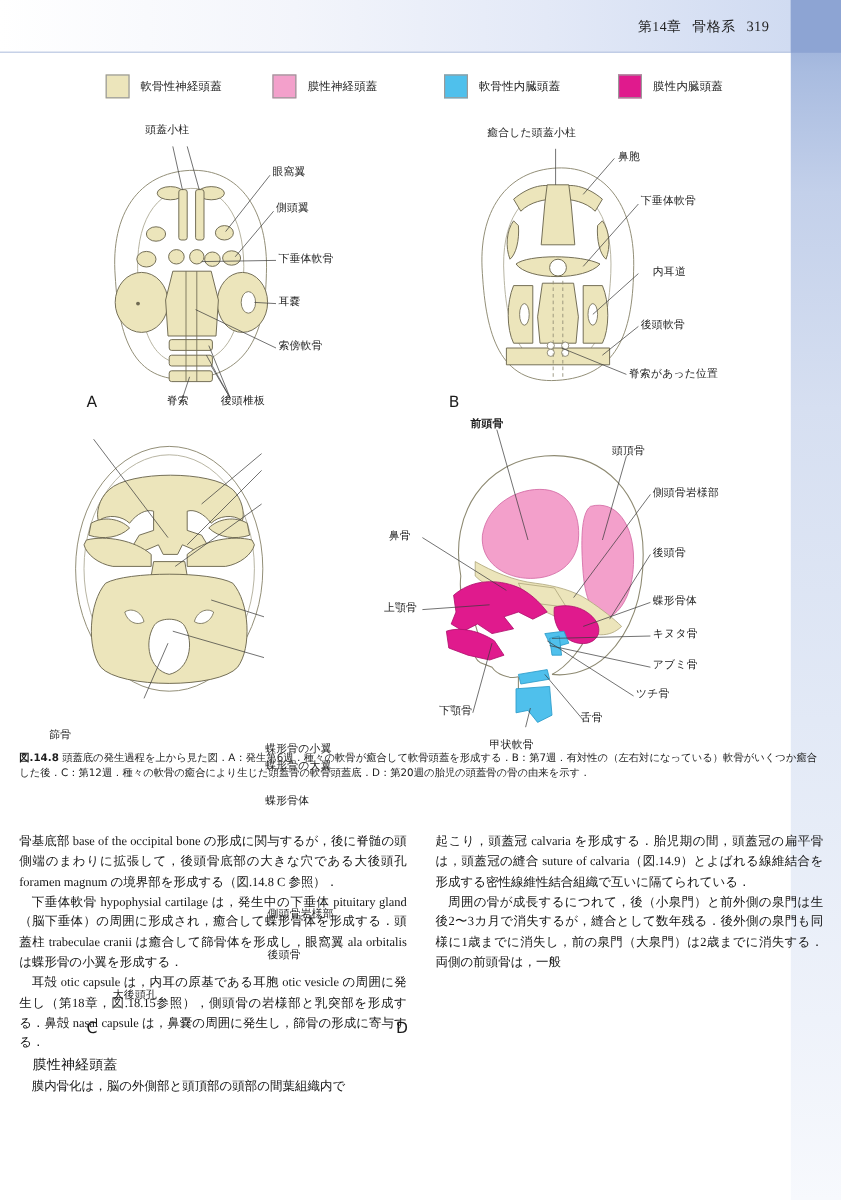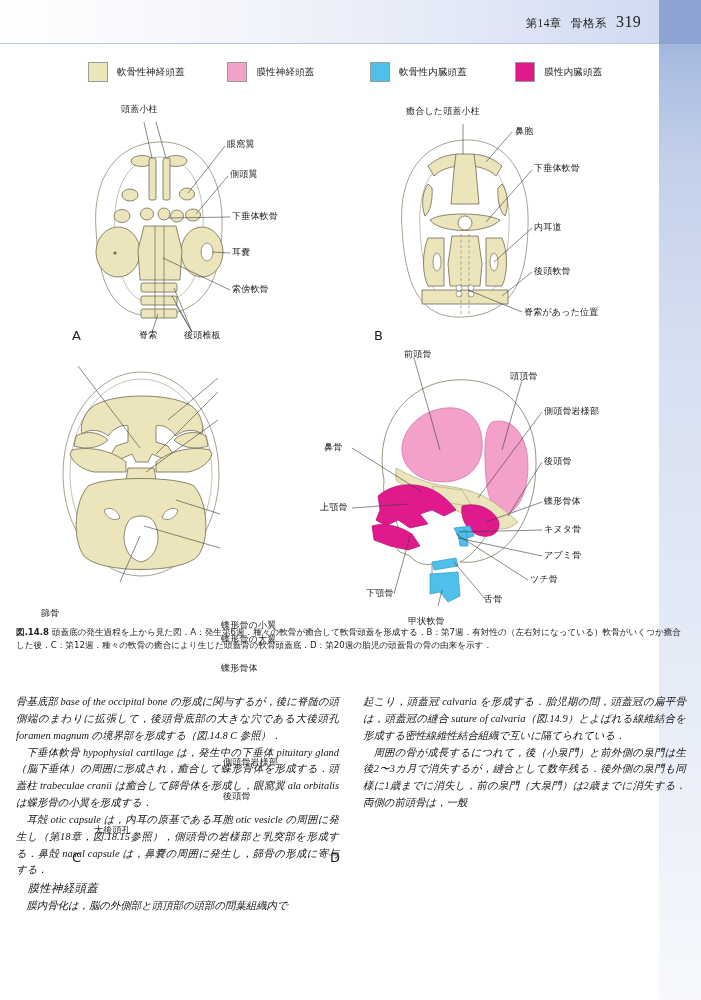--- a/index.html
+++ b/index.html
@@ -24,21 +24,21 @@
   }
   .edge-top{
     position:absolute;right:0;top:0;width:42px;height:44px;background:#8da4d3;
   }
   .header-text{
     position:absolute;right:60px;top:22px;transform:translateY(-50%);
     display:flex;align-items:baseline;gap:9px;white-space:nowrap;
   }
   .hdr-chapter{font-size:11.5px;letter-spacing:.4px;color:#1f1f1f;}
   .hdr-title{font-size:11.5px;letter-spacing:.6px;color:#1f1f1f;}
-  .hdr-page{font-size:16px;color:#1f1f1f;letter-spacing:.3px;}
+  .hdr-page{font-size:12px;color:#1f1f1f;letter-spacing:.3px;}
 
   
   .legend{
     position:absolute;left:88px;top:62px;width:560px;height:20px;
     display:flex;align-items:center;
   }
   .legend-item{display:flex;align-items:center;white-space:nowrap;}
   .legend-item.i0{width:168px;}
   .legend-item.i1{width:172px;}
   .legend-item.i2{width:175px;}
@@ -70,21 +70,21 @@
     font-family:"DejaVu Sans","Liberation Sans",sans-serif;
   }
   .caption b{font-weight:bold;}
 
   
   .columns{
     position:absolute;left:16px;top:694px;width:670px;height:300px;
     display:flex;gap:24px;
   }
   .col{width:323px;font-size:10.4px;line-height:1.62;text-align:justify;
-       text-justify:inter-character;color:#141414;font-style:italic;}
+       text-justify:inter-character;color:#141414;}
   .col p{margin:0;text-indent:1em;}
   .col p.noind{text-indent:0;}
   .subhead{
     margin:13px 0 4px 0;font-size:11.4px;font-weight:normal;
     color:#111;text-indent:0;letter-spacing:.4px;
   }
 </style>
 </head>
 <body>
 
@@ -229,21 +229,21 @@
           <line x1="176" y1="32" x2="150" y2="62"></line>
           <line x1="196" y1="70" x2="150" y2="122"></line>
           <line x1="196" y1="128" x2="158" y2="162"></line>
           <line x1="196" y1="172" x2="166" y2="196"></line>
           <line x1="186" y1="212" x2="132" y2="190"></line>
         </g>
       </svg>
       <div class="fig-label" style="left:70px;top:6px;">癒合した頭蓋小柱</div>
       <div class="fig-label" style="left:179px;top:26px;">鼻胞</div>
       <div class="fig-label" style="left:198px;top:63px;">下垂体軟骨</div>
-      <div class="fig-label" style="left:198px;top:122px;text-align:right;">内耳道</div>
+      <div class="fig-label" style="left:208px;top:122px;text-align:right;">内耳道</div>
       <div class="fig-label" style="left:198px;top:166px;">後頭軟骨</div>
       <div class="fig-label" style="left:188px;top:207px;">脊索があった位置</div>
       <div class="panel-letter" style="left:38px;top:228px;">B</div>
     </div>
 
     <div class="panel" style="left:0px;top:250px;width:320px;height:270px;">
       <svg width="320" height="270" viewBox="0 0 320 270">
         <g fill="none" stroke="#8e8a72" stroke-width="0.8">
           <ellipse cx="125" cy="124" rx="78" ry="102"></ellipse>
           <ellipse cx="125" cy="124" rx="71" ry="95" stroke="#b5b29f"></ellipse>
@@ -344,21 +344,21 @@
           <line x1="206" y1="180" x2="124" y2="182"></line>
           <line x1="206" y1="206" x2="122" y2="188"></line>
           <line x1="192" y1="230" x2="120" y2="184"></line>
           <line x1="150" y1="250" x2="118" y2="212"></line>
           <line x1="102" y1="256" x2="106" y2="240"></line>
           <line x1="58" y1="244" x2="74" y2="186"></line>
           <line x1="16" y1="158" x2="72" y2="154"></line>
           <line x1="16" y1="98" x2="86" y2="142"></line>
         </g>
       </svg>
-      <div class="fig-label" style="left:68px;top:-1px;">前頭骨</div>
+      <div class="fig-label" style="left:56px;top:-1px;font-weight:bold;">前頭骨</div>
       <div class="fig-label" style="left:174px;top:21px;">頭頂骨</div>
       <div class="fig-label" style="left:208px;top:56px;">側頭骨岩様部</div>
       <div class="fig-label" style="left:208px;top:106px;">後頭骨</div>
       <div class="fig-label" style="left:208px;top:146px;">蝶形骨体</div>
       <div class="fig-label" style="left:208px;top:174px;">キヌタ骨</div>
       <div class="fig-label" style="left:208px;top:200px;">アブミ骨</div>
       <div class="fig-label" style="left:194px;top:224px;">ツチ骨</div>
       <div class="fig-label" style="left:148px;top:244px;">舌骨</div>
       <div class="fig-label" style="left:72px;top:266px;">甲状軟骨</div>
       <div class="fig-label" style="left:30px;top:238px;">下顎骨</div>

